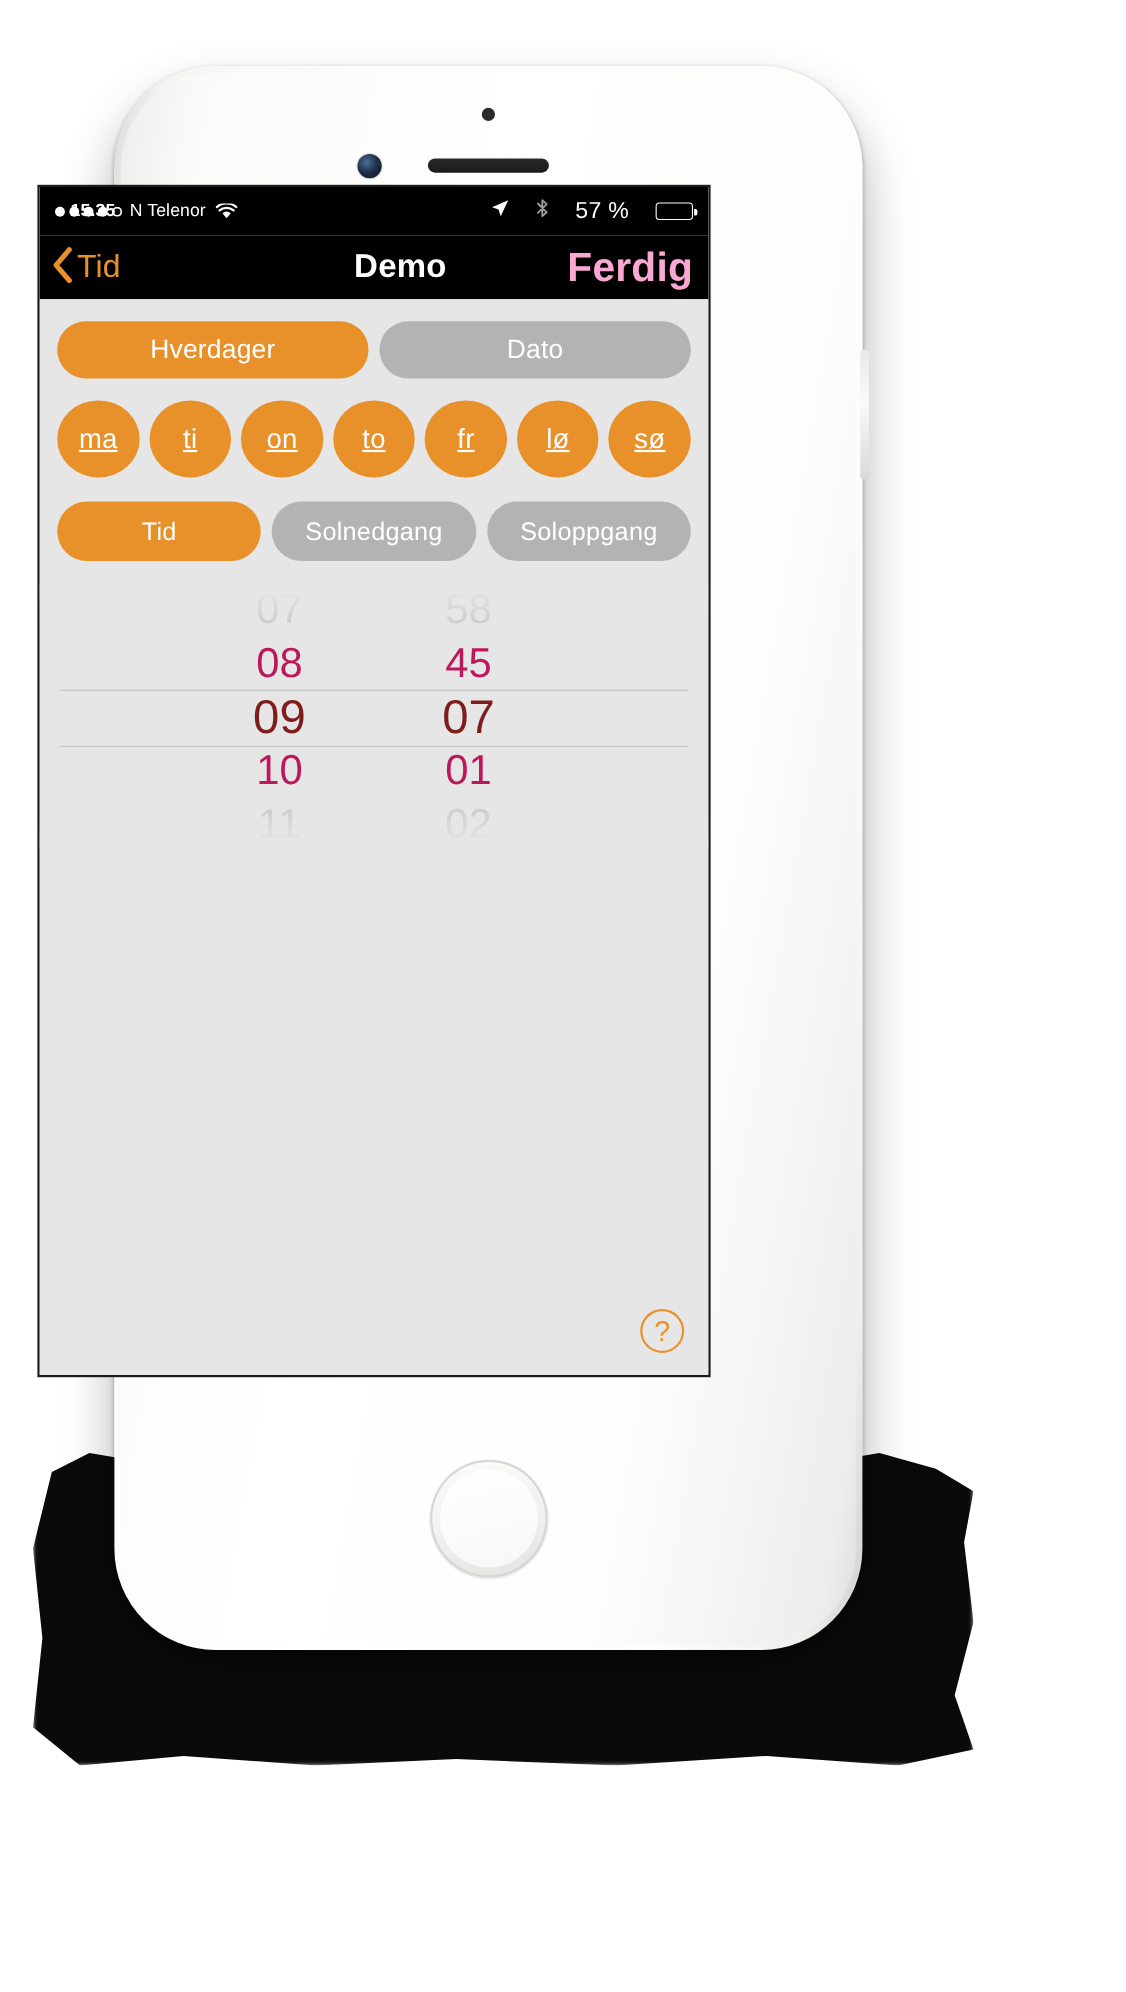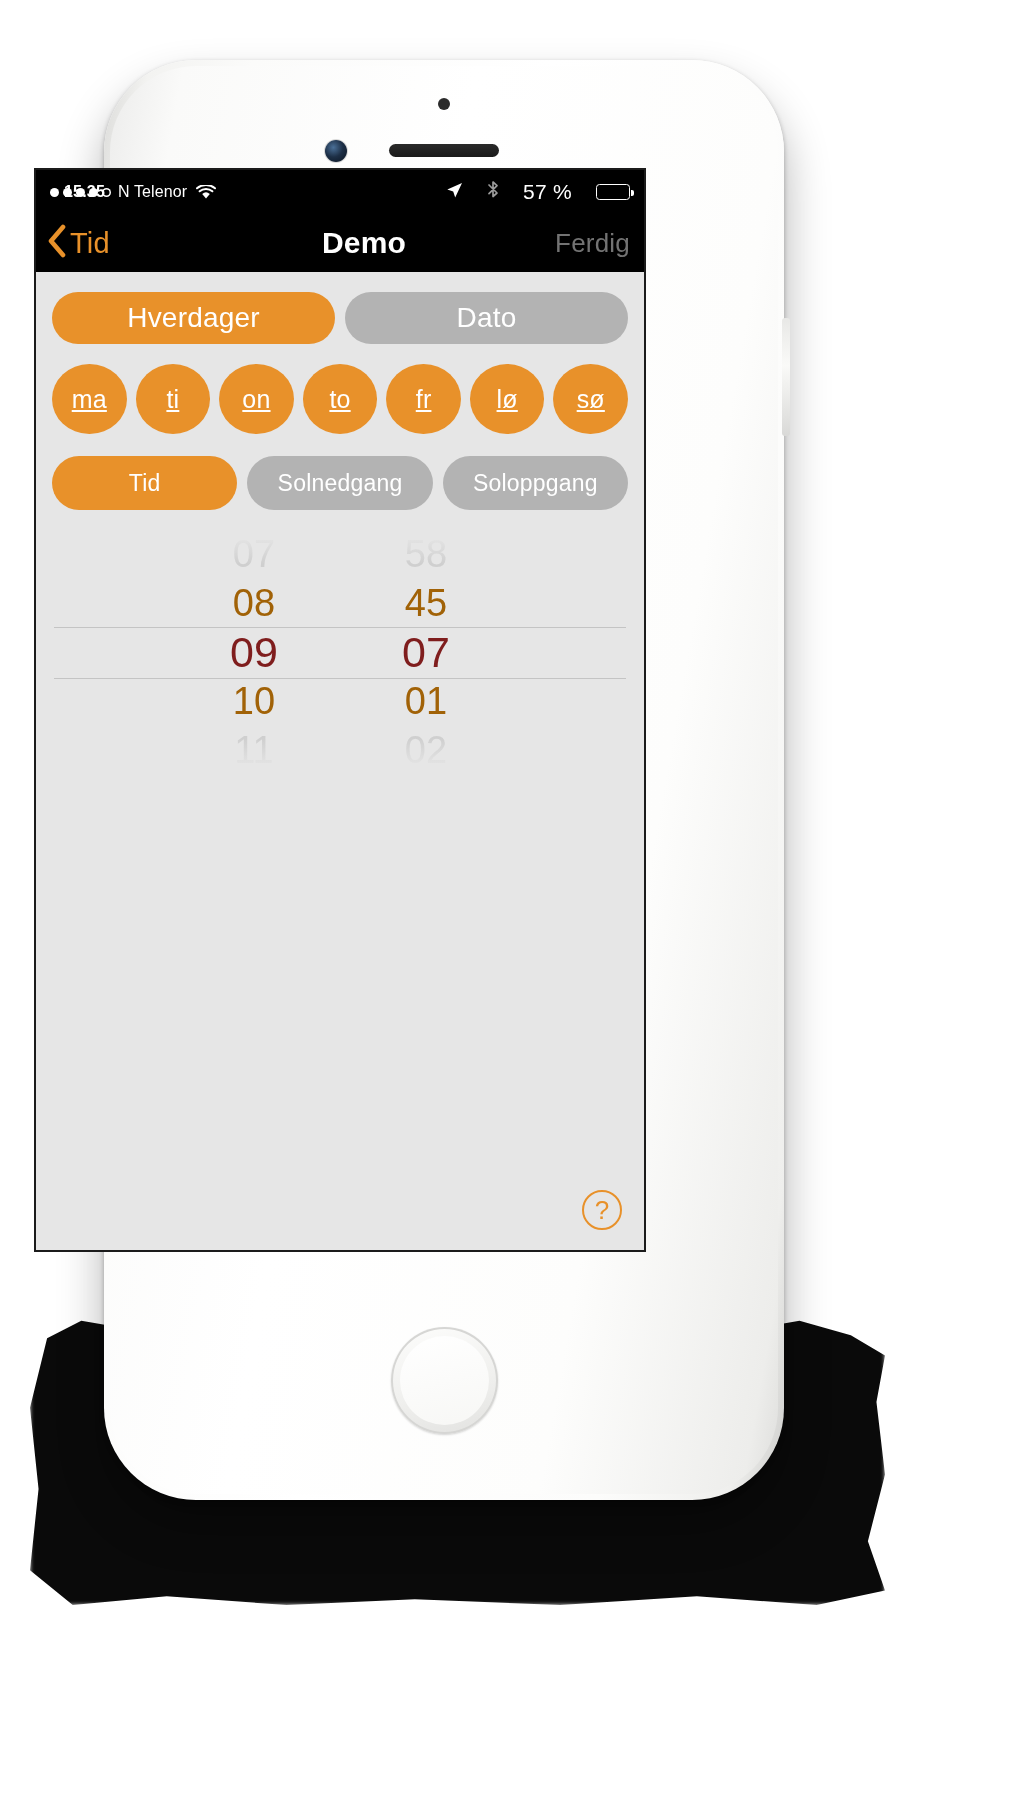--- a/index.html
+++ b/index.html
@@ -135,33 +135,33 @@
   #back-button .chev { display:block; flex: 0 0 auto; }
   #back-label {
     font-size: 29px; white-space: nowrap; letter-spacing: .2px;
   }
   #nav-title {
     position: absolute; left: 0; right: 0; text-align: center;
     color: #ffffff; font-size: 30px; font-weight: bold; letter-spacing: .2px; padding-left: 48px;
   }
   #done-button {
     margin-left: auto; padding-right: 14px;
-    color: #737373; font-size: 26px; font-weight: normal; letter-spacing: .2px;
+    color: #f9a8d4; font-size: 37px; font-weight: bold; letter-spacing: .2px;
     position: relative; z-index: 2;
   }
 
   
   #content { background: #e6e6e6; height: calc(100% - 102px); position: relative; }
 
   .pill-row { display: flex; padding: 0 16px; gap: 10px; }
   #row-mode { padding-top: 20px; }
   .pill {
     flex: 1; height: 52px; border-radius: 26px;
     display: flex; align-items: center; justify-content: center;
-    color: #ffffff; font-size: 28px; letter-spacing: .2px;
+    color: #ffffff; font-size: 24px; letter-spacing: .2px;
     background: #b3b3b3;
   }
   .pill.active { background: #e8912a; }
 
   #row-days {
     display: flex; padding: 0 16px; gap: 9px; margin-top: 20px;
   }
   .day-circle {
     flex: 1; aspect-ratio: 1/1; height: 70px; border-radius: 50%;
     display: flex; align-items: center; justify-content: center;
@@ -175,21 +175,21 @@
   #picker {
     position: relative; margin-top: 22px; height: 240px;
     display: flex; align-items: center; justify-content: center;
   }
   .picker-col {
     width: 132px; display: flex; flex-direction: column; align-items: center;
   }
   .picker-col.hours { margin-right: 40px; text-align: right; }
   .p-item {
     height: 49px; line-height: 49px;
-    font-size: 38px; color: #a16207; width: 100%; text-align: center;
+    font-size: 38px; color: #be185d; width: 100%; text-align: center;
   }
   .p-item.faint   { color: #cfcfcf; }
   .p-item.sel {
     color: #7f1d1d; font-size: 43px;
   }
   #picker-line-top, #picker-line-bottom {
     position: absolute; left: 18px; right: 18px; height: 1px; background: #c4c4c4;
   }
   #picker-line-top { top: 95px; }
   #picker-line-bottom { top: 146px; }

